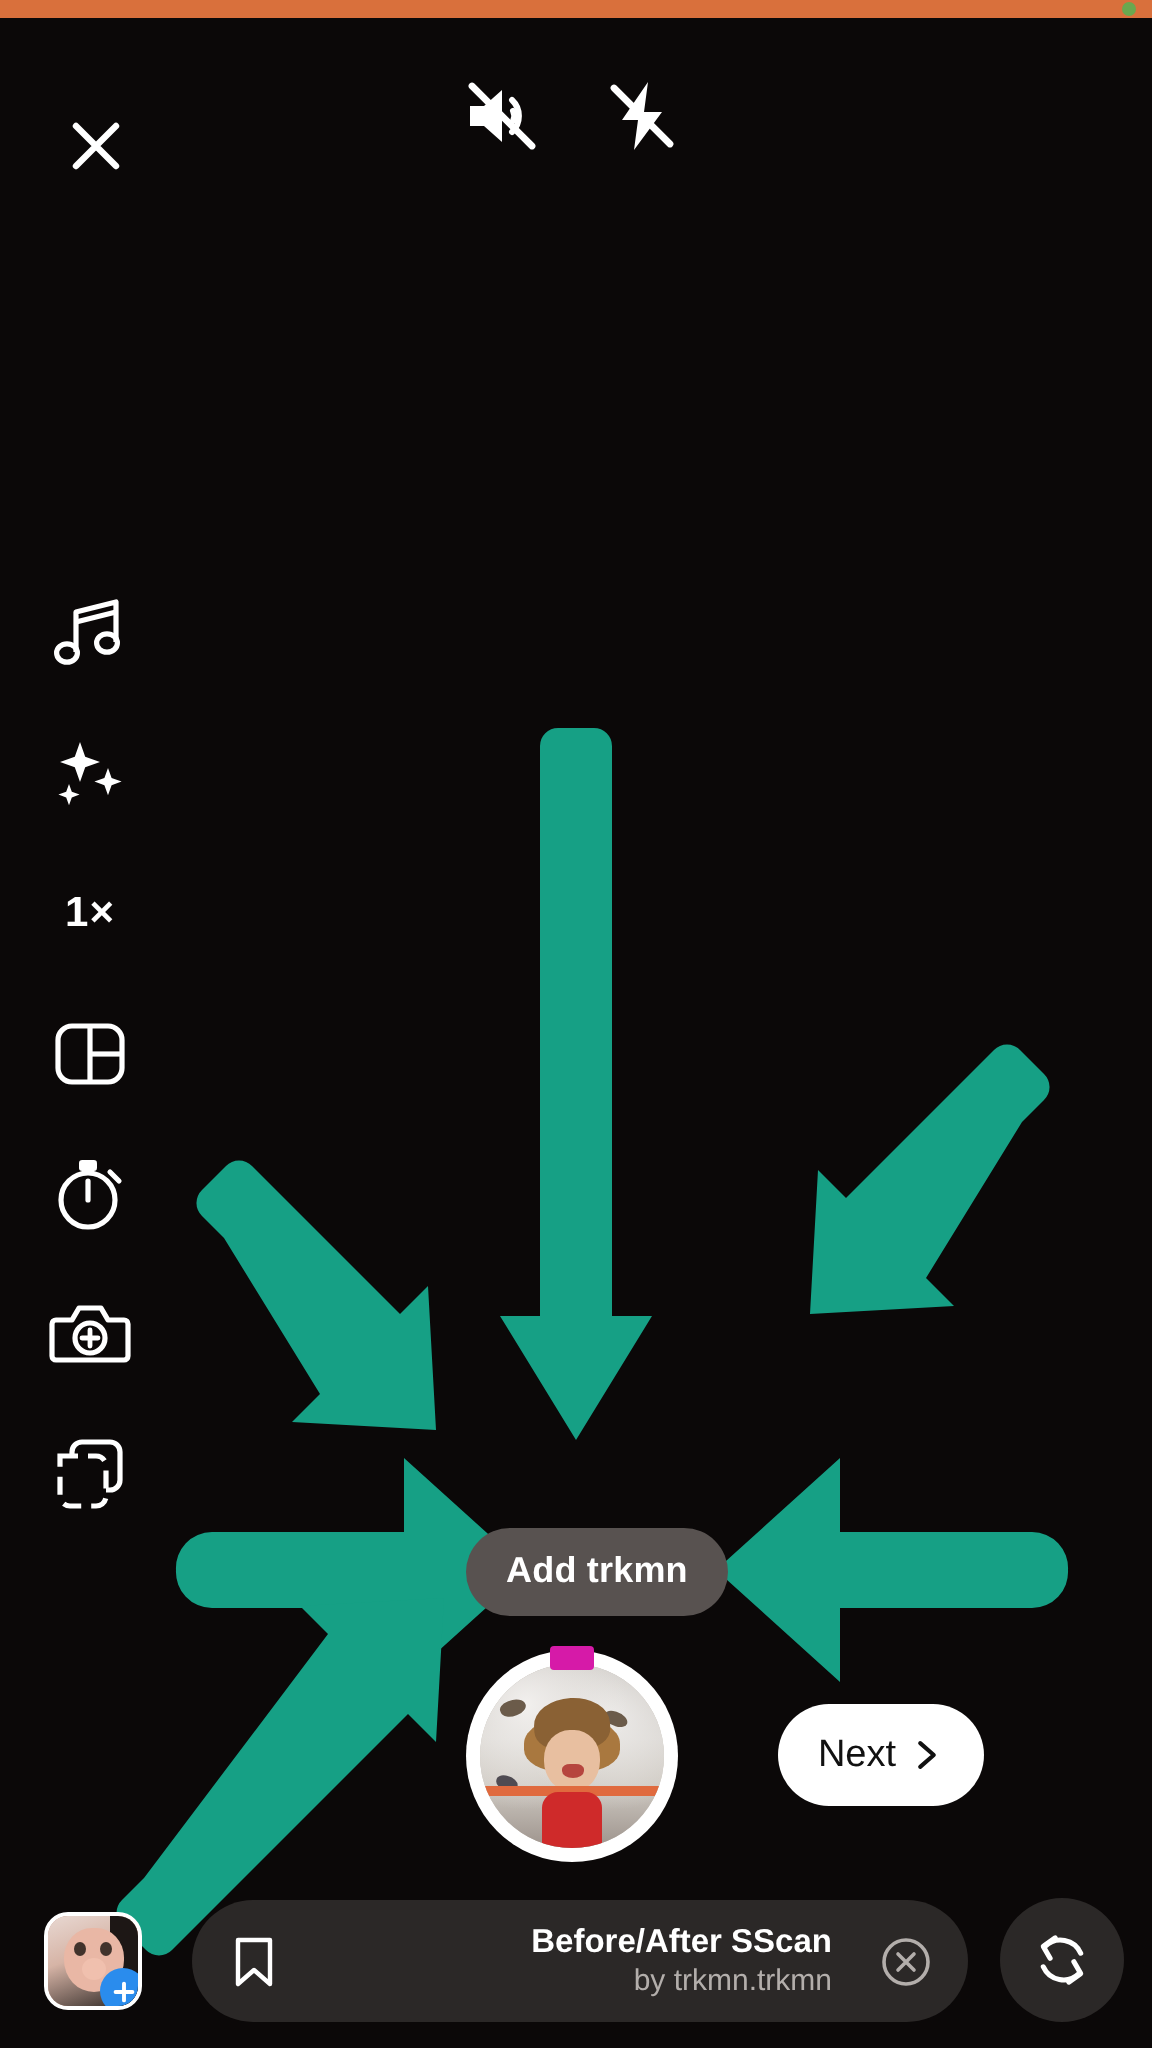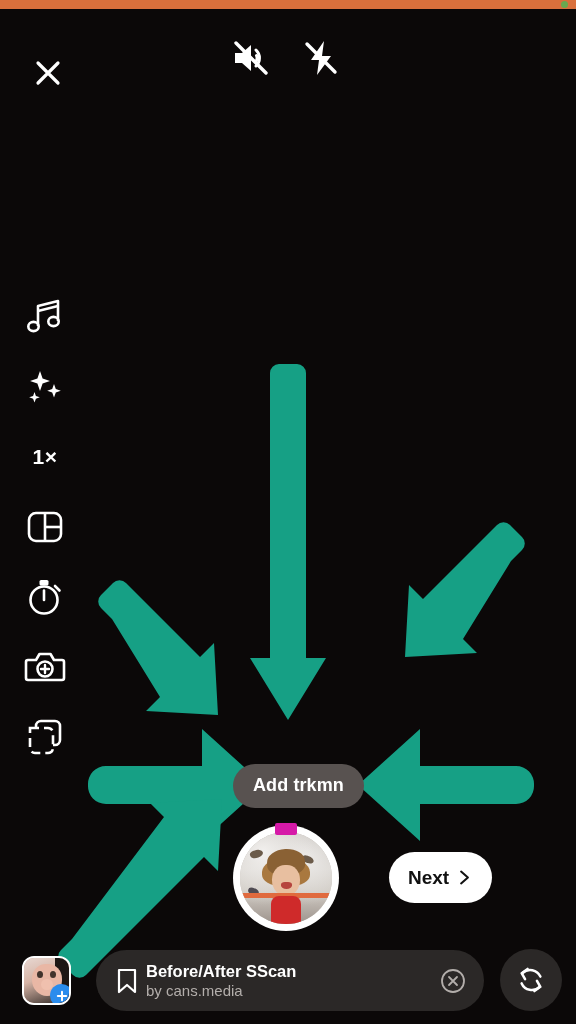--- a/index.html
+++ b/index.html
@@ -151,21 +151,21 @@
 
   
   .next-btn {
     position:absolute; left:389px; top:843px;
     width:103px; height:51px;
     background:#fff; border-radius:26px;
     display:flex; align-items:center; justify-content:center;
     gap:7px;
     z-index:28;
   }
-  .next-label { color:#111; font-size:19px; font-weight:bold; }
+  .next-label { color:#111; font-size:19px; font-weight:normal; }
 
   
   .bottom-bar {
     position:absolute; left:0; bottom:0;
     width:576px; height:84px;
     z-index:30;
   }
   .gallery-thumb {
     position:absolute; left:22px; top:16px;
     width:49px; height:49px;
@@ -203,22 +203,22 @@
     display:flex; align-items:center; justify-content:center;
     z-index:3;
   }
   .audio-pill {
     position:absolute; left:96px; top:10px;
     width:388px; height:61px;
     background:#2b2827; border-radius:31px;
     display:flex; align-items:center;
   }
   .audio-text {
-    flex:1; text-align:left; line-height:1.15;
-    padding:0 8px;
+    flex:1; text-align:right; line-height:1.15;
+    padding:0 24px;
   }
   .audio-title { color:#fff; font-size:16.5px; font-weight:bold; }
   .audio-sub { color:#b3aeab; font-size:15px; margin-top:1px; }
   .pill-icon-l { margin-left:20px; width:22px; height:26px; flex:none; }
   .pill-icon-r { margin-right:18px; width:26px; height:26px; flex:none; }
   .flip-btn {
     position:absolute; right:14px; top:9px;
     width:62px; height:62px; border-radius:50%;
     background:#2b2827;
     display:flex; align-items:center; justify-content:center;
@@ -374,21 +374,21 @@
         </svg>
       </div>
     </div>
 
     <div class="audio-pill" style="background: rgb(43, 40, 39);">
       <svg class="pill-icon-l" viewBox="0 0 22 26">
         <path d="M3 2 H19 V24 L11 17 L3 24 Z" stroke="#fff" stroke-width="2.2" fill="none" stroke-linejoin="round"></path>
       </svg>
       <div class="audio-text">
         <div class="audio-title">Before/After SScan</div>
-        <div class="audio-sub">by cans.media</div>
+        <div class="audio-sub">by trkmn.trkmn</div>
       </div>
       <svg class="pill-icon-r" viewBox="0 0 26 26">
         <circle cx="13" cy="13" r="11" stroke="#b3aeab" stroke-width="1.8" fill="none"></circle>
         <path d="M9 9 L17 17 M17 9 L9 17" stroke="#b3aeab" stroke-width="1.8" stroke-linecap="round"></path>
       </svg>
     </div>
 
     <div class="flip-btn" style="background: rgb(43, 40, 39);">
       <svg viewBox="0 0 40 40" width="34" height="34">
         <path d="M31 16 A13 13 0 0 0 10 12" stroke="#fff" stroke-width="3" fill="none" stroke-linecap="round"></path>

